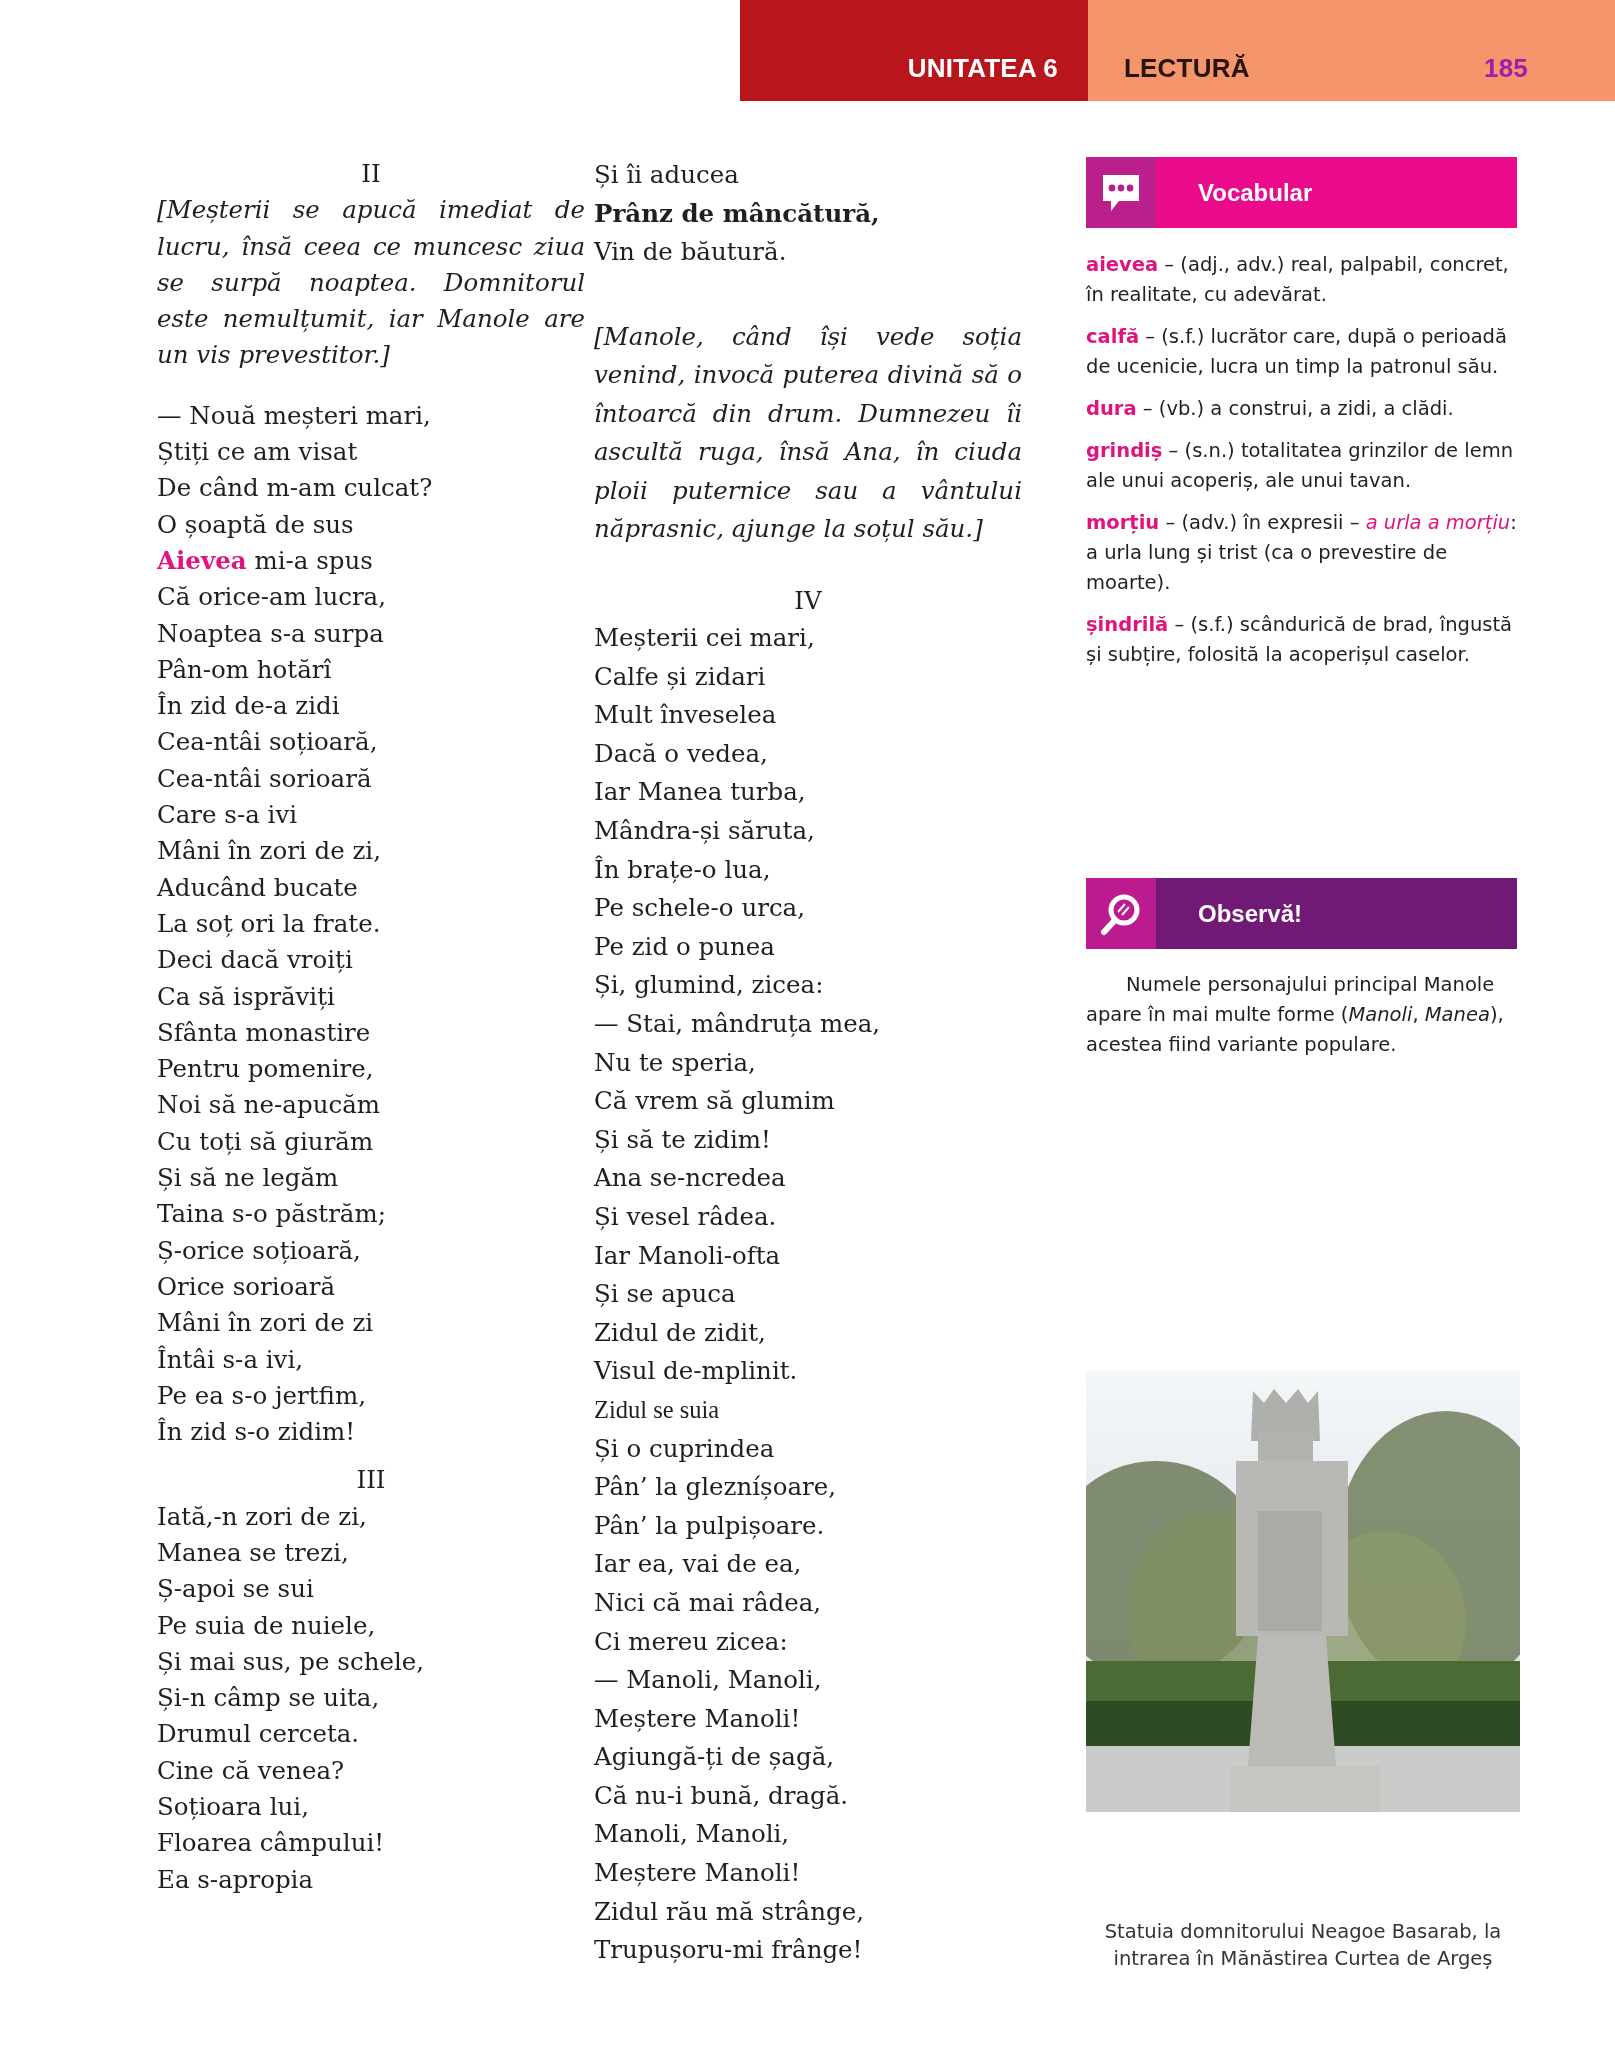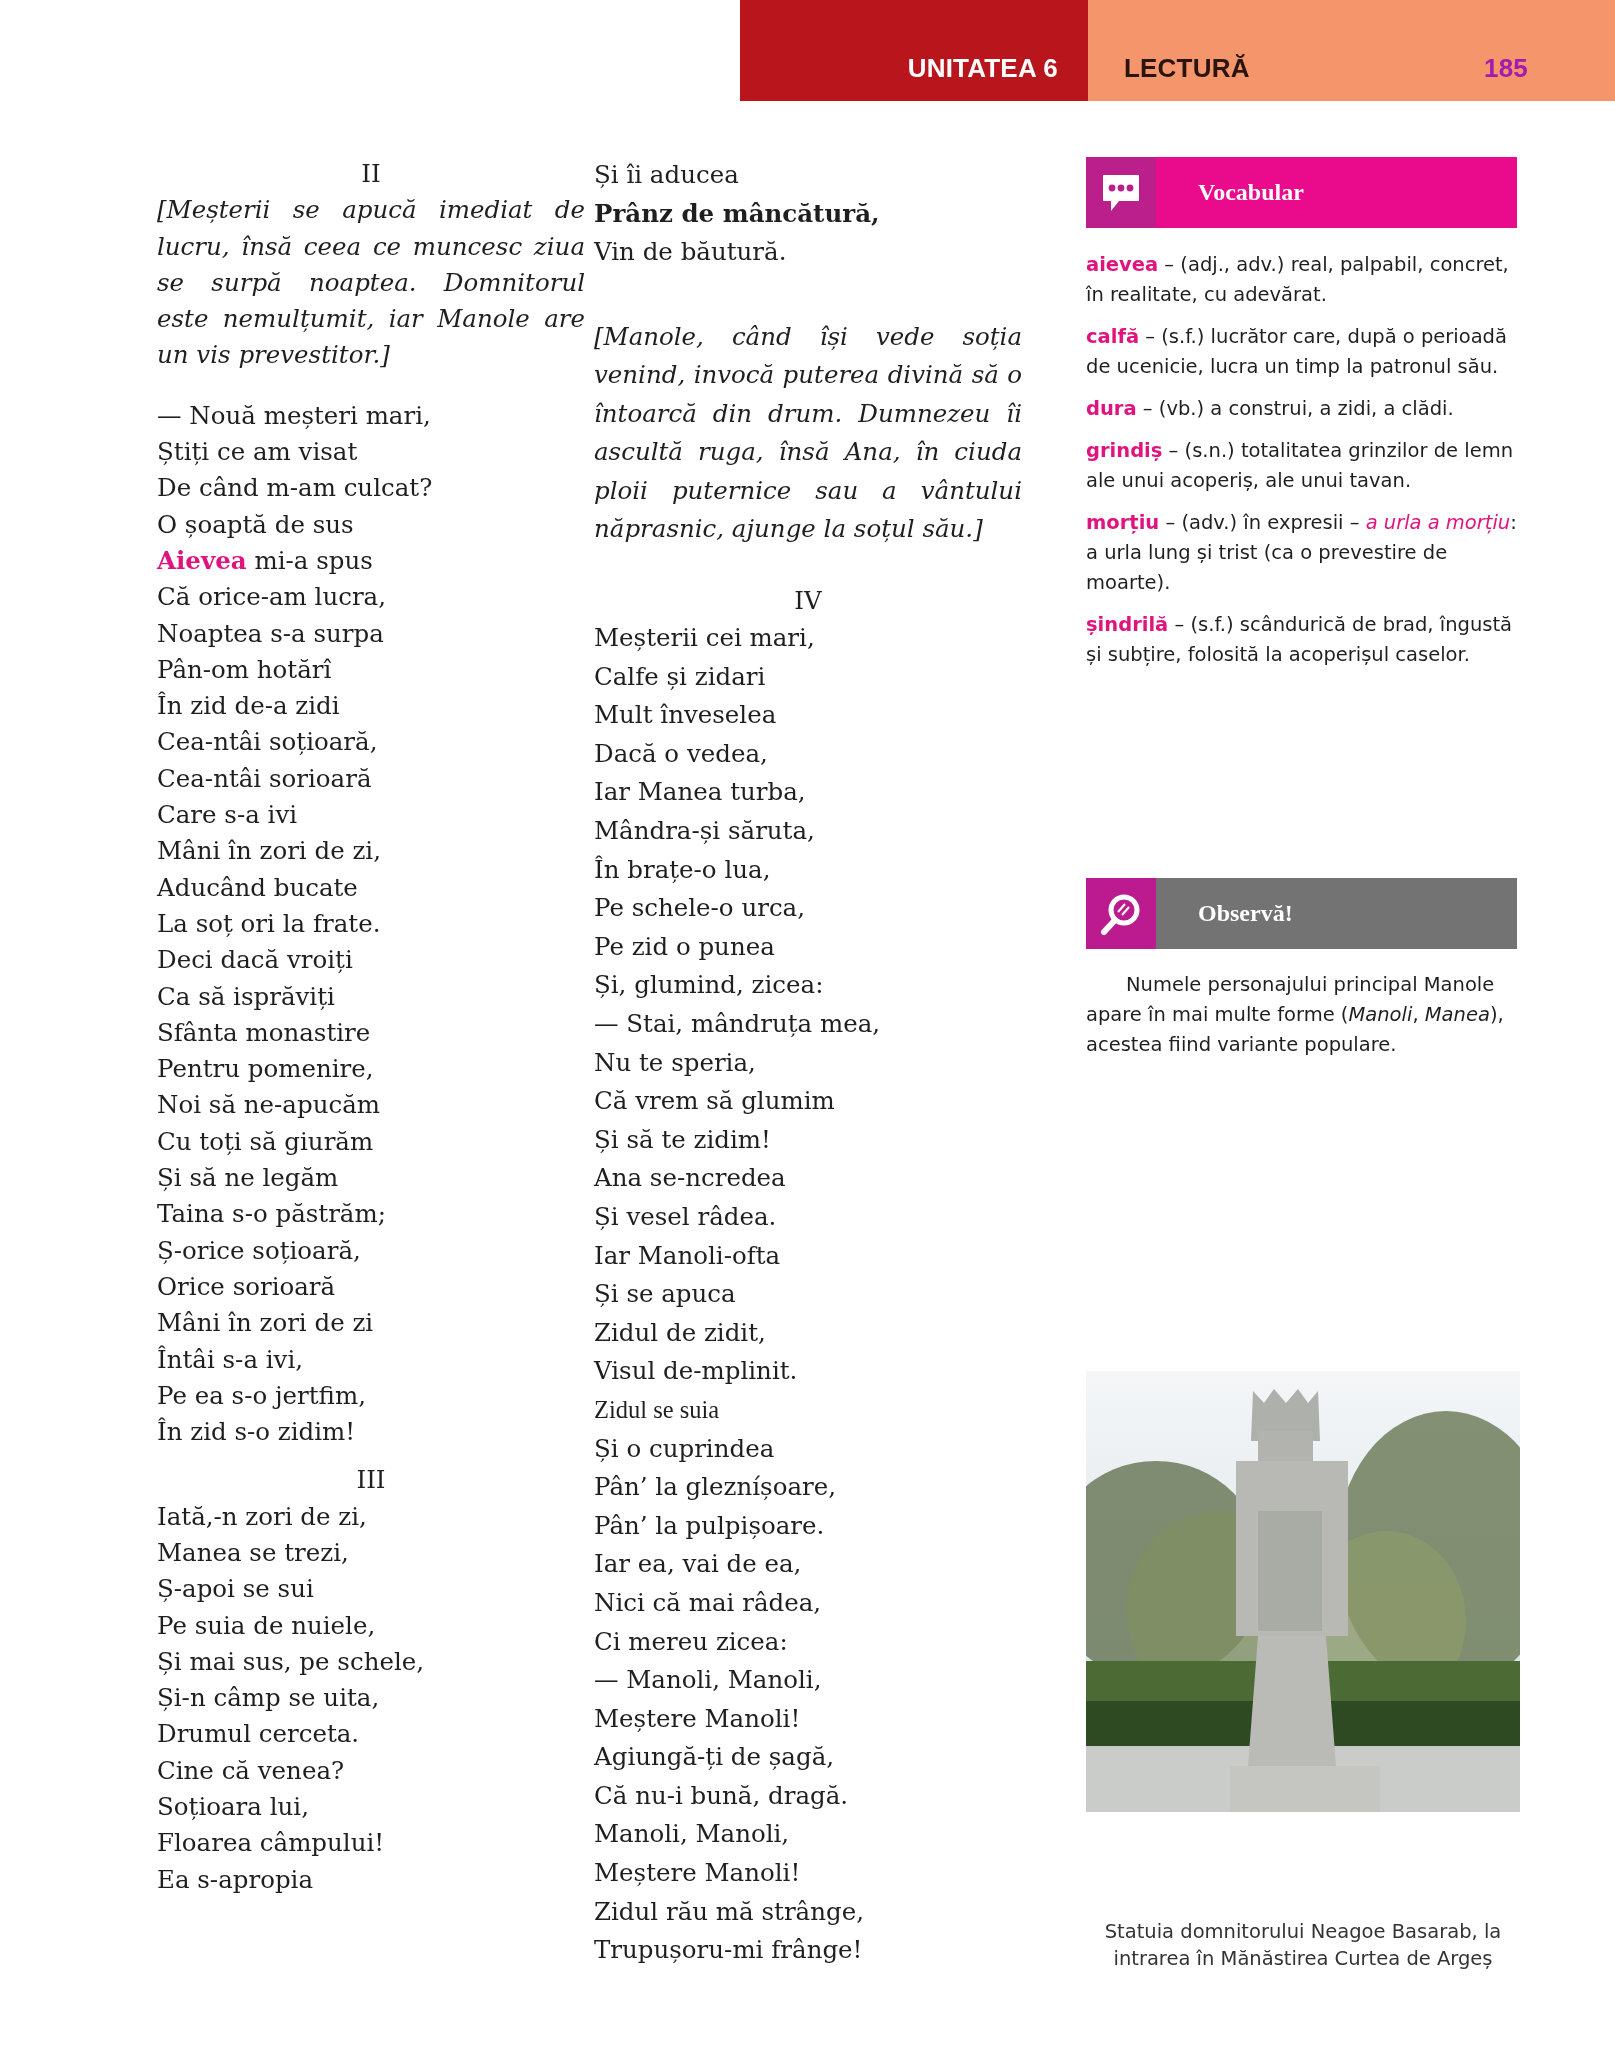--- a/index.html
+++ b/index.html
@@ -15,27 +15,27 @@
   .col1 { left:157px; top:156px; width:428px; }
   .col2 { left:594px; top:156px; width:428px; }
   .line { height:36.3px; line-height:36.3px; white-space:nowrap; }
   .roman { text-align:center; height:36.3px; line-height:36.3px; }
   .summary { font-style:italic; text-align:justify; line-height:36.3px; }
   .col2 .summary { line-height:38.5px; }
   .hl { color:#e0147f; font-weight:bold; }
 
   .box { position:absolute; left:1086px; width:431px; height:71px; display:flex; }
   .box .ico { width:70px; height:71px; display:flex; align-items:center; justify-content:center; }
-  .box .ttl { flex:1; color:#fff; font-family:Liberation Serif, serif; font-weight:bold; font-size:24px; display:flex; align-items:center; padding-left:42px; }
+  .box .ttl { flex:1; color:#fff; font-family:Liberation Sans, sans-serif; font-weight:bold; font-size:24px; display:flex; align-items:center; padding-left:42px; }
   .vocab-box { top:157px; }
   .vocab-box .ico { background:#bb1f8c; }
   .vocab-box .ttl { background:#ea0a8c; }
   .obs-box { top:878px; }
   .obs-box .ico { background:#bb1b8f; }
-  .obs-box .ttl { background:#737373; }
+  .obs-box .ttl { background:#701a75; }
 
   .side { position:absolute; left:1086px; width:436px; font-family:"DejaVu Sans", sans-serif; font-size:19.5px; color:#1f1f1f; }
   .vocab-list { top:250px; }
   .entry { line-height:30px; margin-bottom:12px; }
   .term { color:#e0147f; font-weight:bold; }
   .term-it { color:#e0147f; font-style:italic; }
   .obs-text { top:970px; line-height:30px; }
   .obs-text p { margin:0; text-indent:40px; }
 
   .photo { position:absolute; left:1086px; top:1371px; width:434px; height:441px; overflow:hidden; background:#cfd9e0; }

